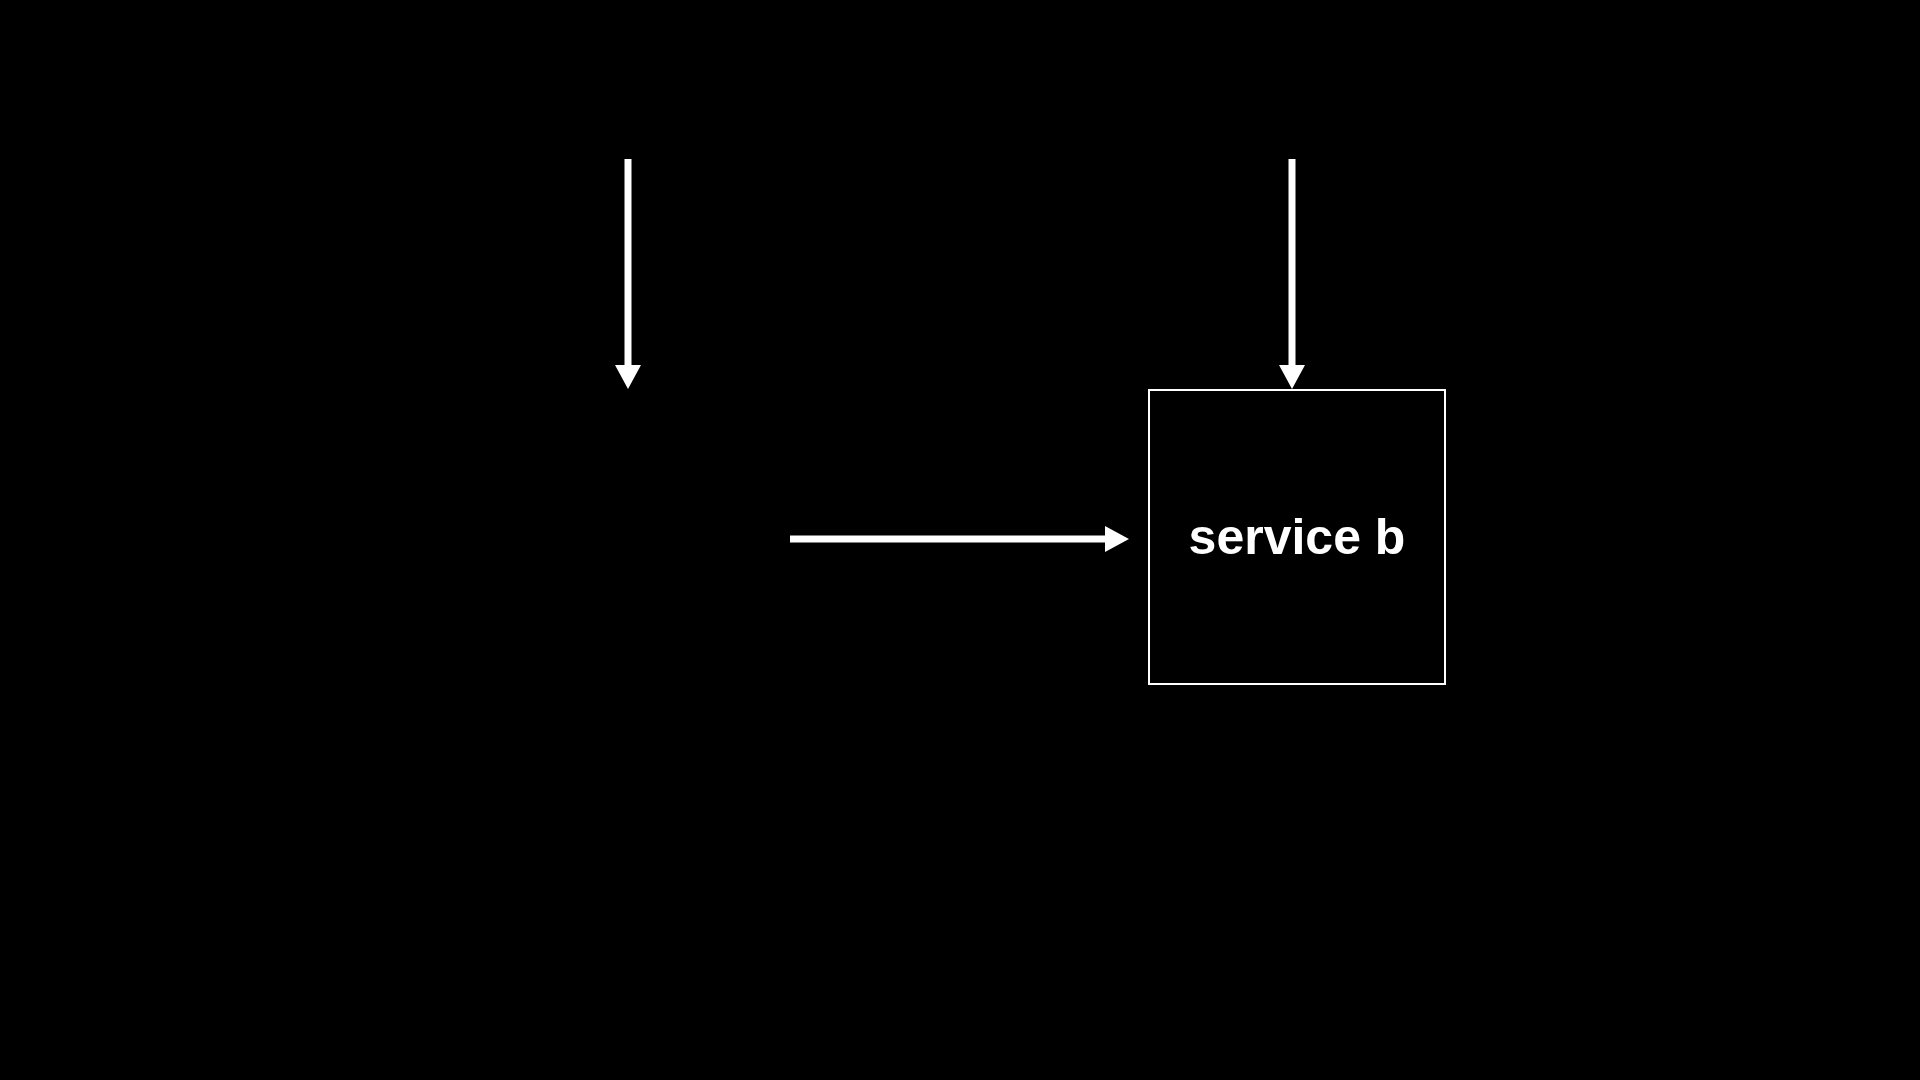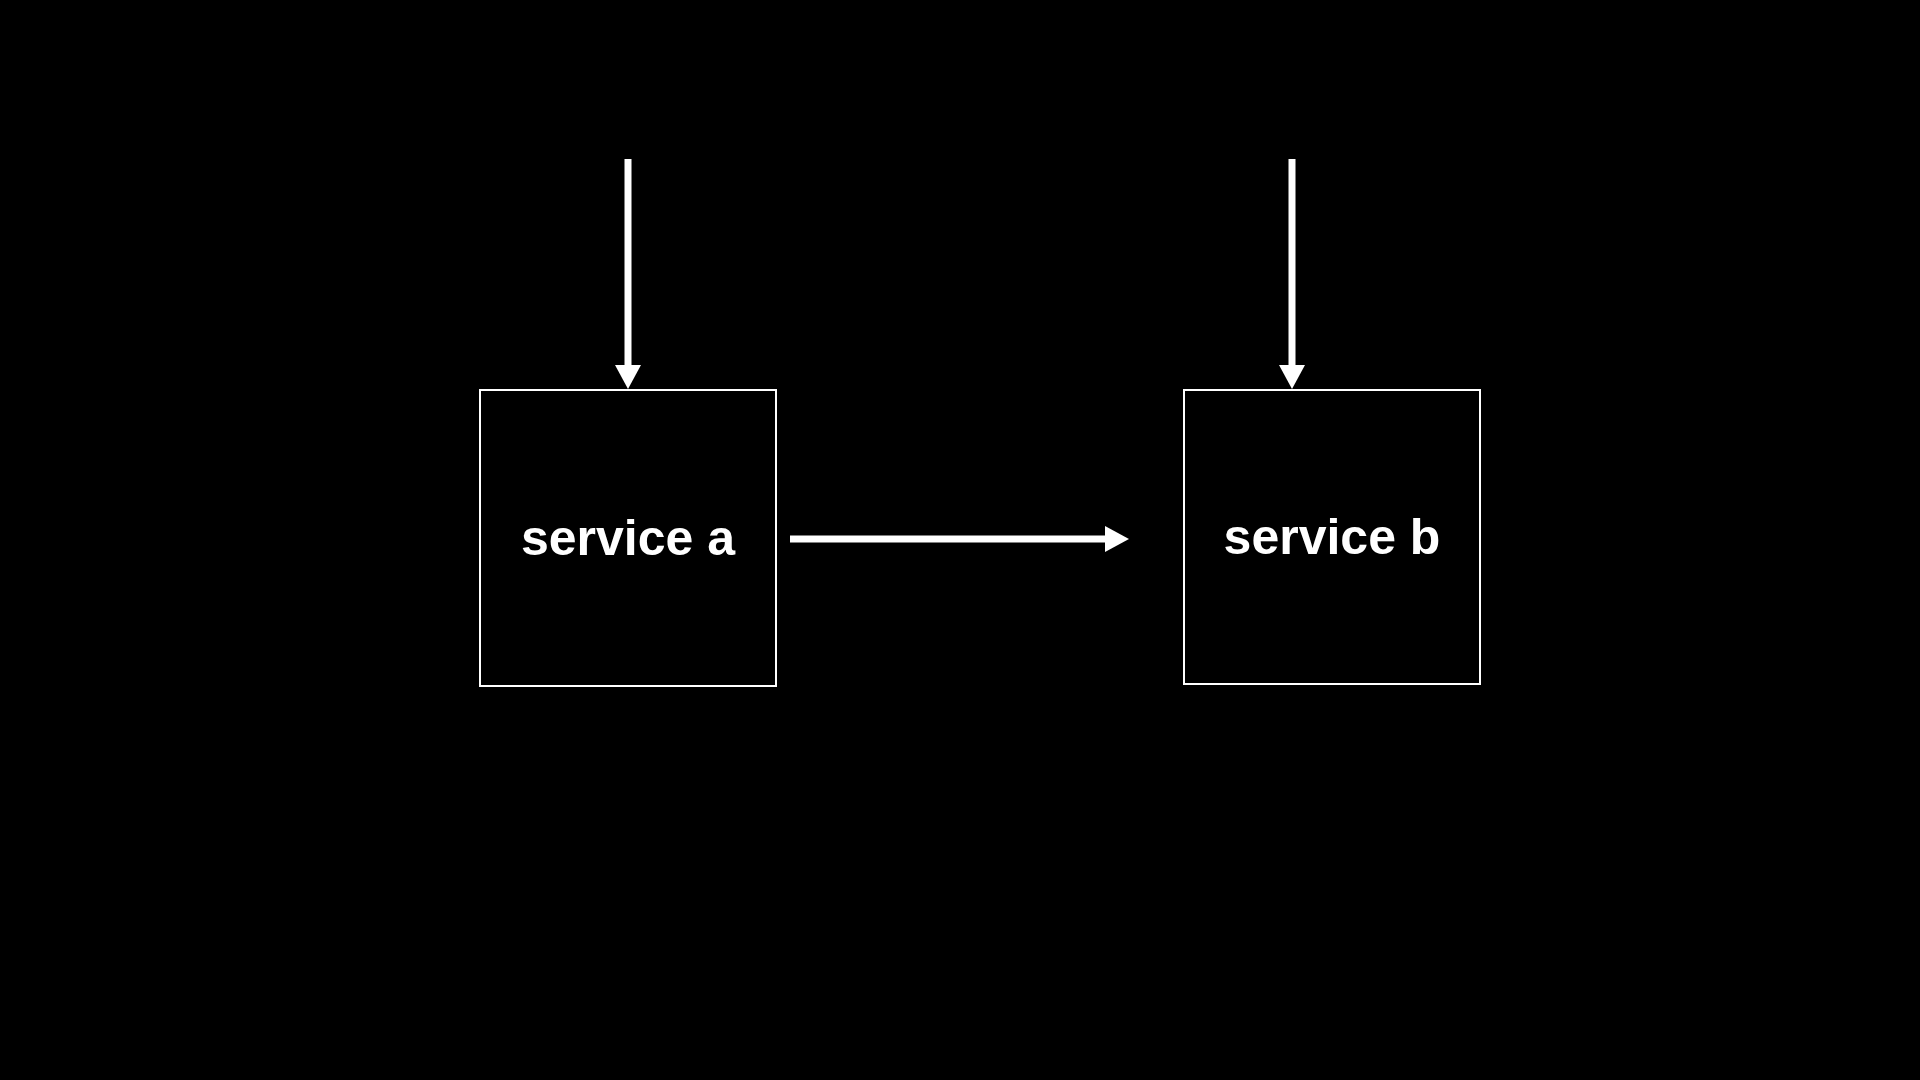--- a/index.html
+++ b/index.html
@@ -46,21 +46,18 @@
 
   <svg id="edges" xmlns="http://www.w3.org/2000/svg">
       <line x1="628" y1="159" x2="628" y2="365" stroke="#ffffff" stroke-width="7"></line>
       <polygon points="628,389 615,365 641,365" fill="#ffffff"></polygon>
       <line x1="1292" y1="159" x2="1292" y2="365" stroke="#ffffff" stroke-width="7"></line>
       <polygon points="1292,389 1279,365 1305,365" fill="#ffffff"></polygon>
       <line x1="790" y1="539" x2="1105" y2="539" stroke="#ffffff" stroke-width="7"></line>
       <polygon points="1129,539 1105,552 1105,526" fill="#ffffff"></polygon>
     </svg>
 
-  <div class="node" style="left: 479px; top: 389px; width: 298px; height: 298px; border-color: rgb(255, 255, 255);">
-    <span class="node-label" style="color: rgb(255, 255, 255);">service a</span>
-  </div>
 
-  <div class="node" style="left: 1183px; top: 389px; width: 298px; height: 296px; border-color: rgb(255, 255, 255);">
+  <div class="node" style="left: 1148px; top: 389px; width: 298px; height: 296px; border-color: rgb(255, 255, 255);">
     <span class="node-label" style="color: rgb(255, 255, 255);">service b</span>
   </div>
 
 </div>
 
 </body></html>

